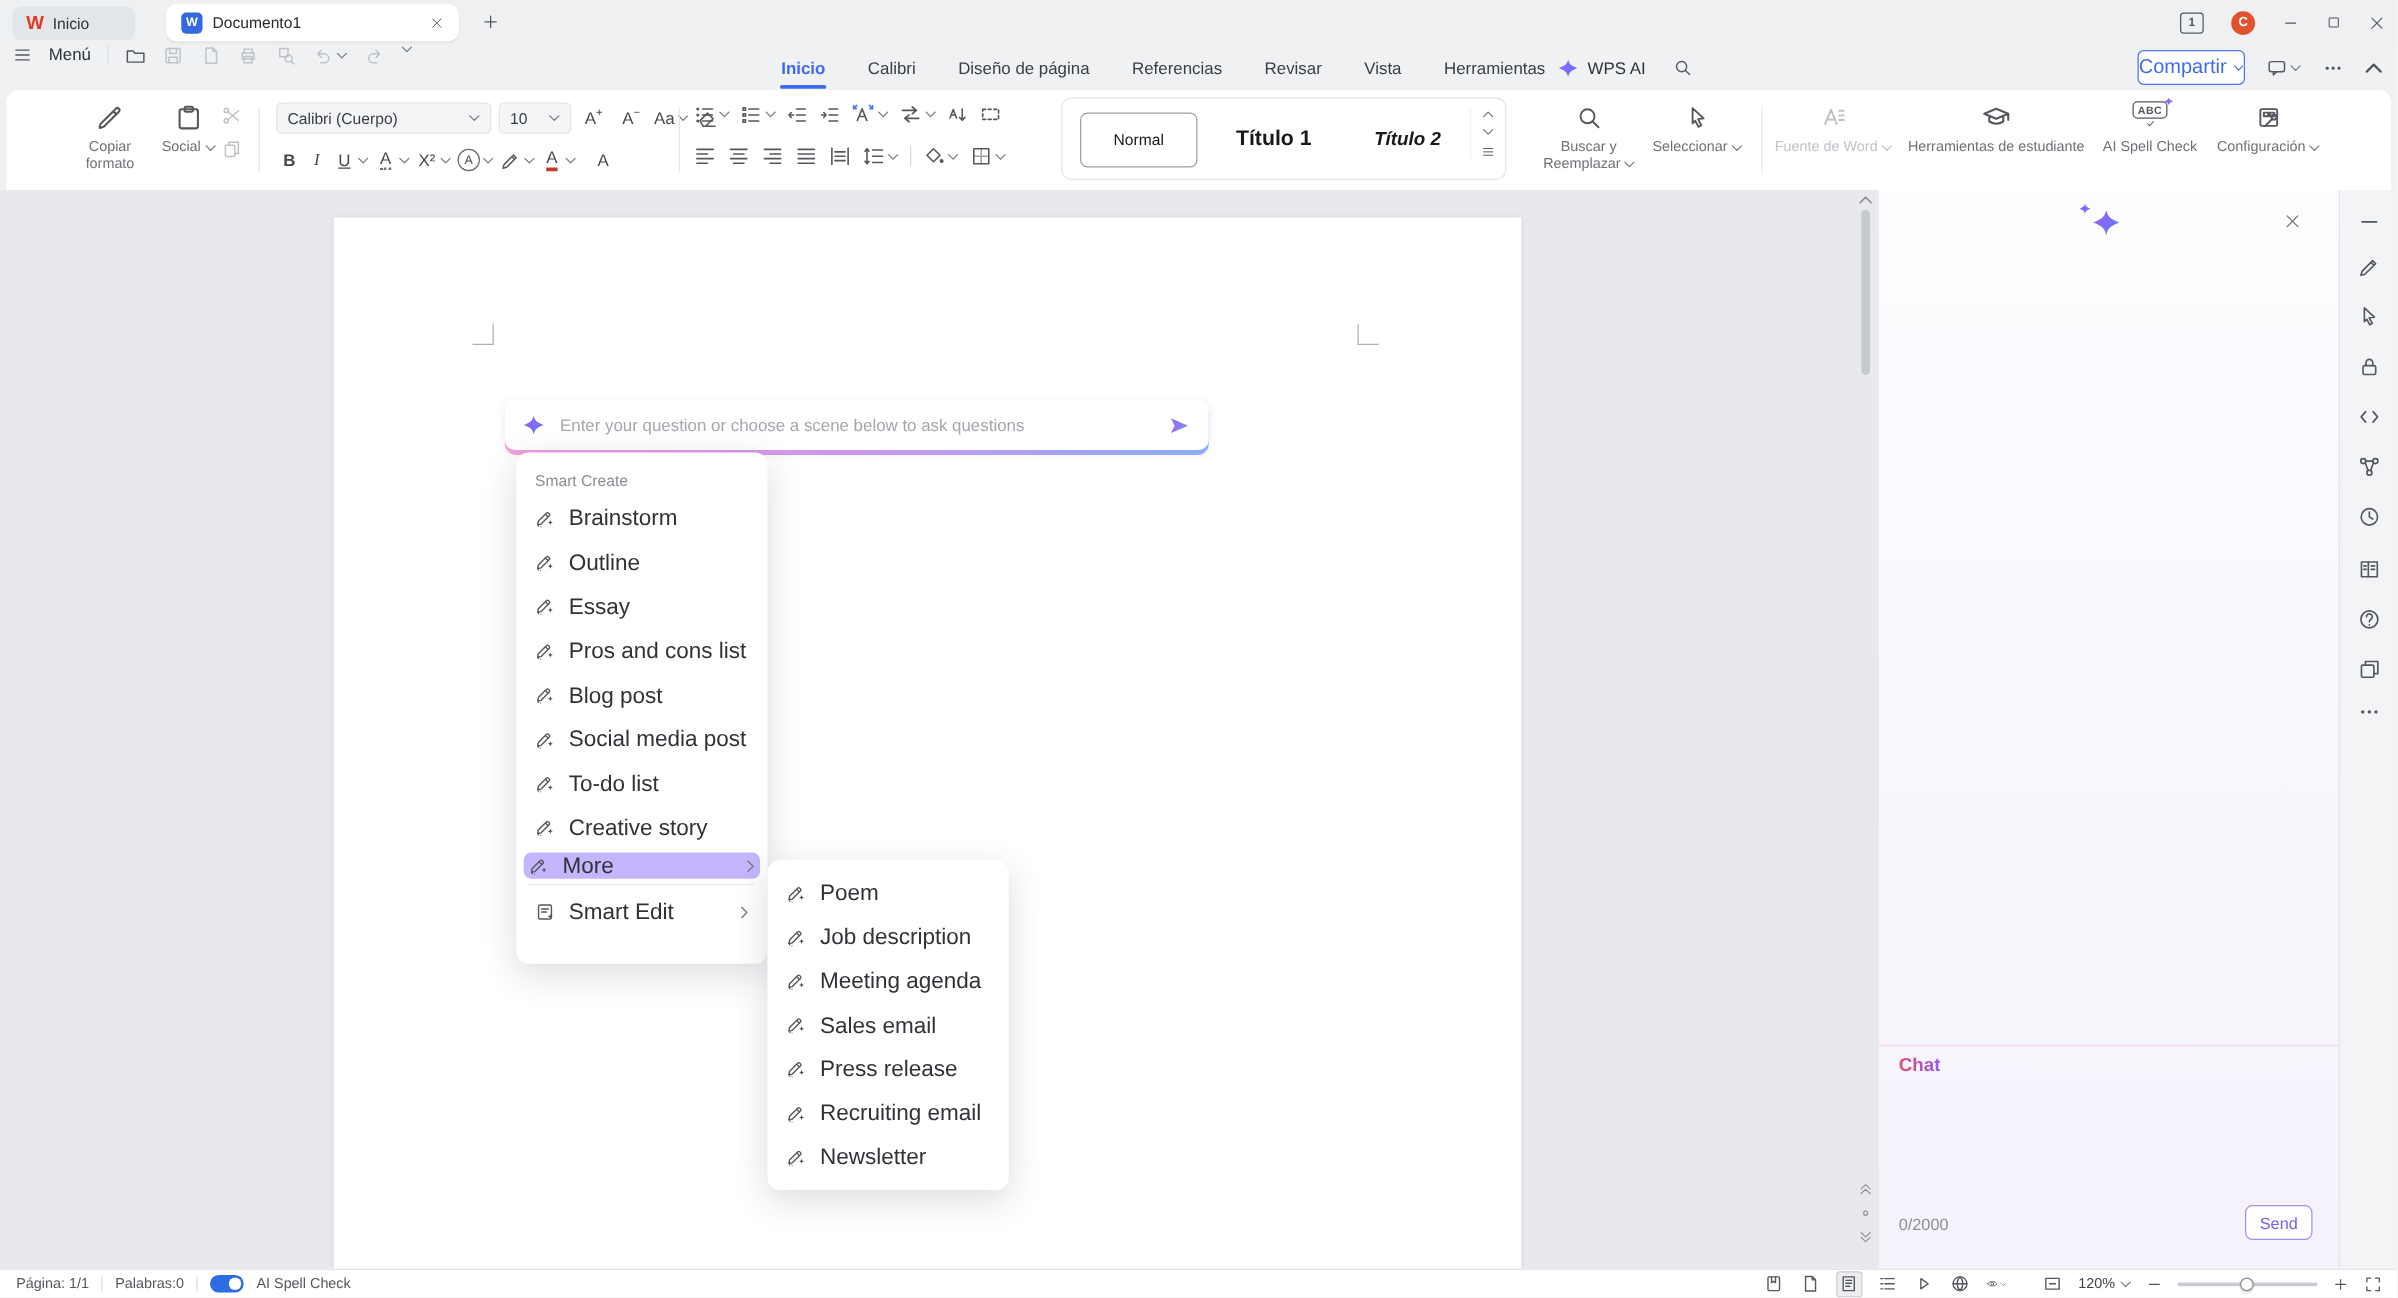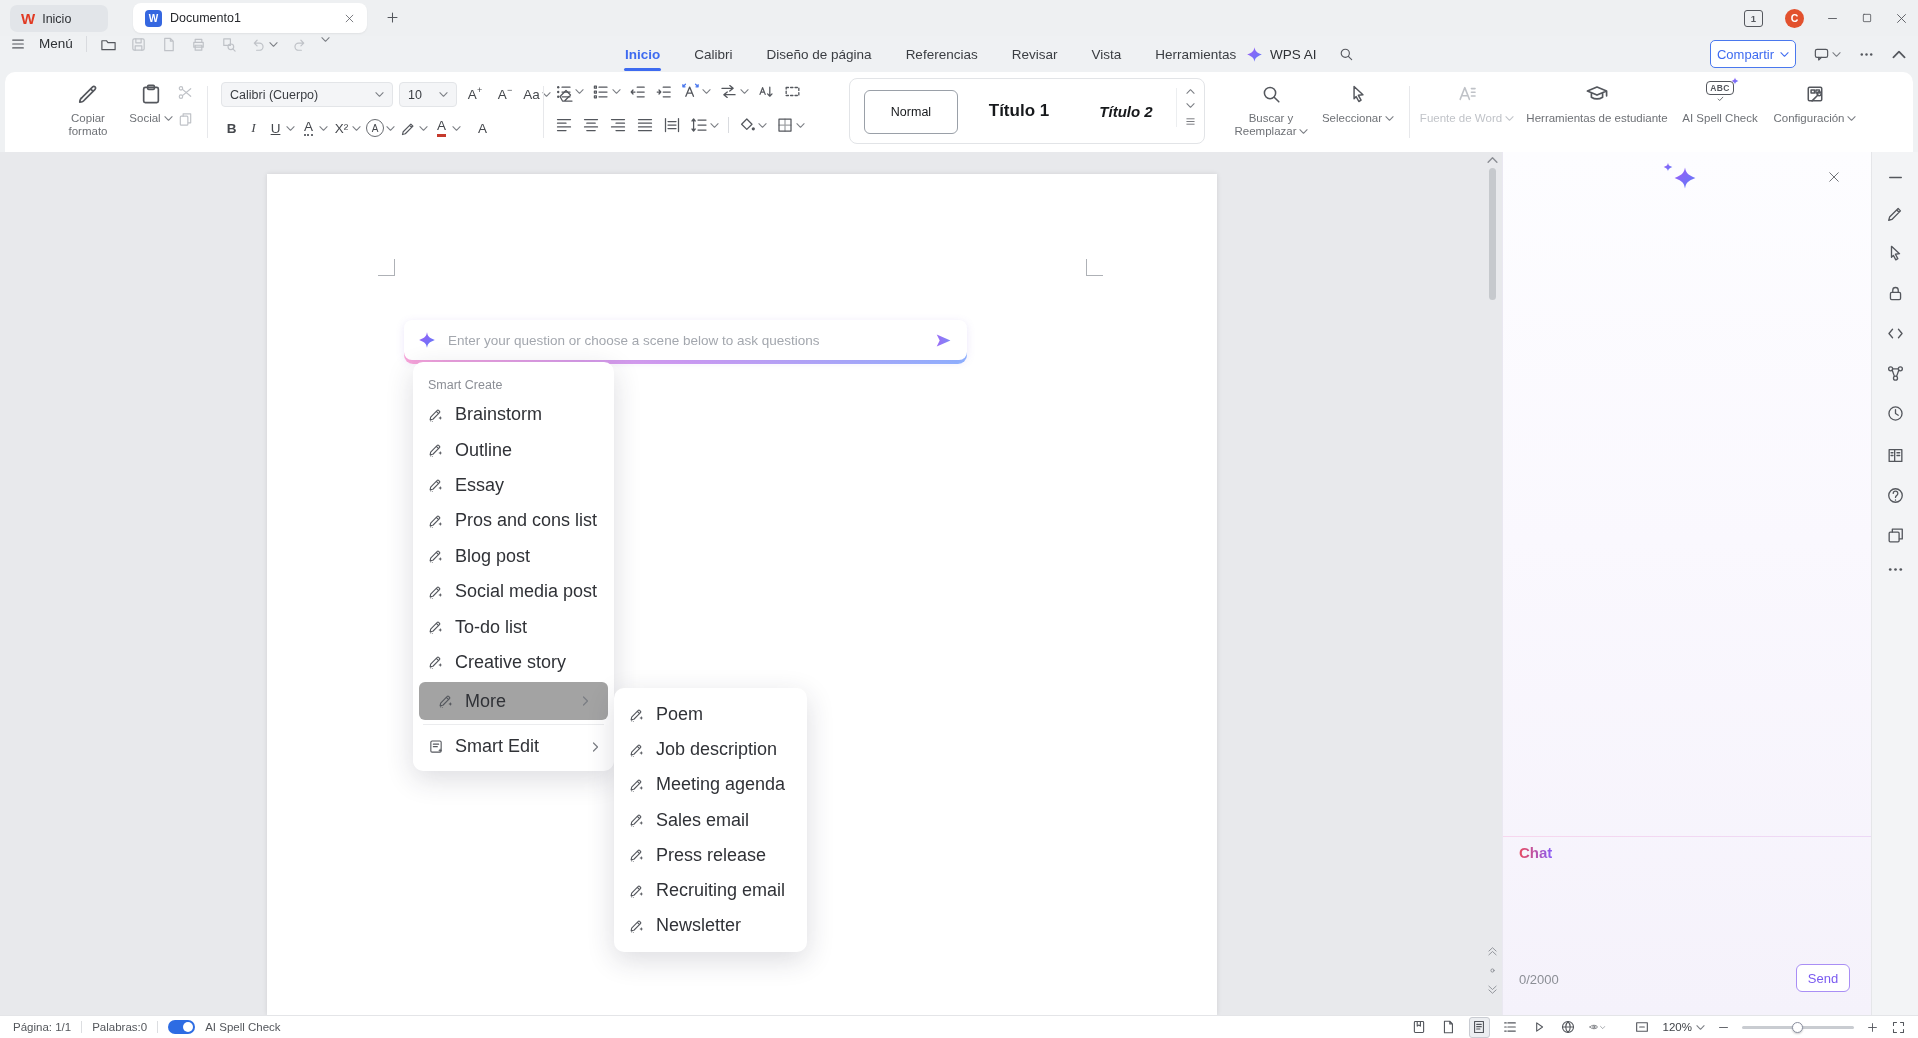--- a/index.html
+++ b/index.html
@@ -23,21 +23,21 @@
   .menurow{position:absolute;left:0;top:36px;width:100%;height:36px}
   .qb{position:absolute;left:10px;top:0;height:36px;display:flex;align-items:flex-start;gap:13px}
   .qb .menu-lbl{font-size:13.5px;color:#2e3135}
   .vd{width:1px;height:16px;background:#d9dbdf}
   .mtabs{position:absolute;left:608px;top:0;height:36px;display:flex;align-items:center}
   .mtab{padding:0 17px;font-size:13.5px;color:#3a3d42;height:36px;display:flex;align-items:center;position:relative}
   .mtab.active{color:#3e6bf0;font-weight:bold}
   .mtab.active::after{content:"";position:absolute;left:16px;right:16px;bottom:1px;height:3px;border-radius:2px;background:#3e6bf0}
   .aibtn{position:absolute;left:1246px;top:0;height:36px;display:flex;align-items:center;gap:7px;font-size:13.5px;color:#2e3135}
   .mr-right{position:absolute;right:12px;top:0;height:36px;display:flex;align-items:center;gap:17px}
-  .sharebtn{width:84px;height:26px;border:1px solid #4a78ee;border-radius:5px;color:#3e6bf0;font-size:13px;display:flex;align-items:center;justify-content:center;gap:6px;background:#fff}
+  .sharebtn{width:84px;height:26px;border:1px solid #4a78ee;border-radius:5px;color:#3e6bf0;font-size:16px;display:flex;align-items:center;justify-content:center;gap:6px;background:#fff}
   
   .ribbon{position:absolute;left:5px;top:72px;width:1908px;height:80px;background:#fff;border-radius:10px 10px 0 0;box-shadow:0 1px 0 #e3e4e7}
   .col{position:absolute;top:7px;display:flex;flex-direction:column;align-items:center}
   .col .ric{height:30px;display:flex;align-items:center}
   .col .rlb{margin-top:3px;font-size:11.5px;line-height:13px;color:#6e7176;text-align:center;display:flex;align-items:center;gap:3px;justify-content:center}
   .col .rlb.two{flex-direction:column;gap:0}
   .col.dis .rlb{color:#c0c3c8}
   .rvd{position:absolute;top:14px;width:1px;height:52px;background:#e7e8eb}
   .frow{position:absolute;display:flex;align-items:center}
   .combo{height:25px;background:#f4f5f7;border:1px solid #e3e5e8;border-radius:4px;display:flex;align-items:center;justify-content:space-between;padding:0 8px;font-size:12.5px;color:#3a3d42;box-sizing:border-box}
@@ -64,21 +64,21 @@
   .mark.l{left:378px;top:107px;border-right:1px solid #aeb1b6;border-bottom:1px solid #aeb1b6}
   .mark.r{left:1086px;top:107px;border-left:1px solid #aeb1b6;border-bottom:1px solid #aeb1b6}
   .ai-glow{position:absolute;left:404px;top:170px;width:563px;height:42px;border-radius:9px;background:linear-gradient(90deg,#ffa9d9,#cf9df2,#8fb5ff)}
   .aibar{position:absolute;left:404px;top:168px;width:563px;height:40px;background:#fff;border-radius:8px;display:flex;align-items:center;padding:0 14px;gap:10px;box-sizing:border-box;box-shadow:0 2px 8px rgba(120,90,220,.15)}
   .aibar input{flex:1;border:none;outline:none;font-size:13.5px;color:#333;font-family:"Liberation Sans",sans-serif;background:transparent}
   .aibar input::placeholder{color:#a3a7ae}
   .aimenu{position:absolute;left:413px;top:210px;width:201px;height:409px;background:#fff;border-radius:10px;box-shadow:0 8px 28px rgba(40,40,60,.16);padding:10px 0;box-sizing:border-box}
   .aimenu .hd{height:25px;display:flex;align-items:center;padding:0 15px;font-size:12.5px;color:#8b8e95}
   .mi{height:35.4px;display:flex;align-items:center;gap:11px;padding:0 15px}
   .mi .mil{font-size:18px;color:#303237;flex:1}
-  .mi.more{margin:2px 6px;padding:0 19px;background:#a3a3a3;border-radius:6px;height:38px}
+  .mi.more{margin:2px 6px;padding:0 4px;background:#c4b5fd;border-radius:6px;height:21px}
   .misep{height:1px;background:#ebecee;margin:4px 10px}
   .submenu{position:absolute;left:614px;top:536px;width:193px;height:264px;background:#fff;border-radius:10px;box-shadow:0 8px 28px rgba(40,40,60,.16);padding:9px 0;box-sizing:border-box}
   .submenu .mi{height:35.2px}
   
   .thumb-v{position:absolute;left:1489px;top:16px;width:7px;height:132px;background:#c6c9cd;border-radius:4px}
   
   .panel{position:absolute;left:1502px;top:0;width:369px;height:863px;background:linear-gradient(180deg,#fdfdff,#faf8fe 45%,#f5f2fb);border-left:1px solid #eae8f1;box-sizing:border-box}
   .pdiv{position:absolute;left:0;top:684px;width:100%;height:1px;background:linear-gradient(90deg,#f7d7ee,#ecd9f6)}
   .chatlbl{position:absolute;left:16px;top:692px;font-size:15px;font-weight:bold;color:#b44fae;background:linear-gradient(90deg,#e84a5f,#8a5cf6);-webkit-background-clip:text;background-clip:text;-webkit-text-fill-color:transparent}
   .counter{position:absolute;left:16px;top:820px;font-size:13px;color:#8b8e95}

